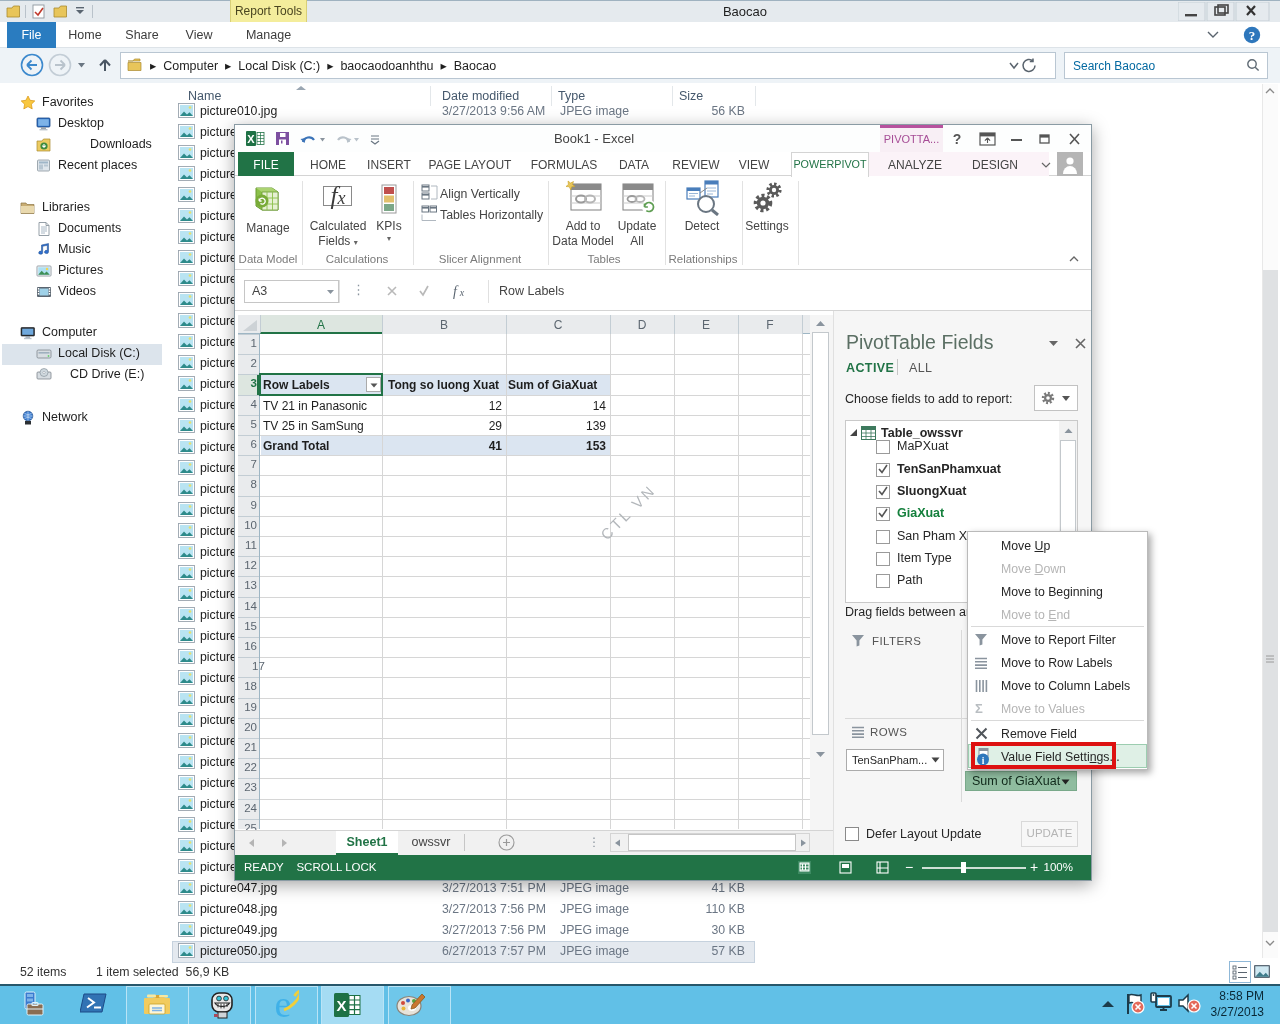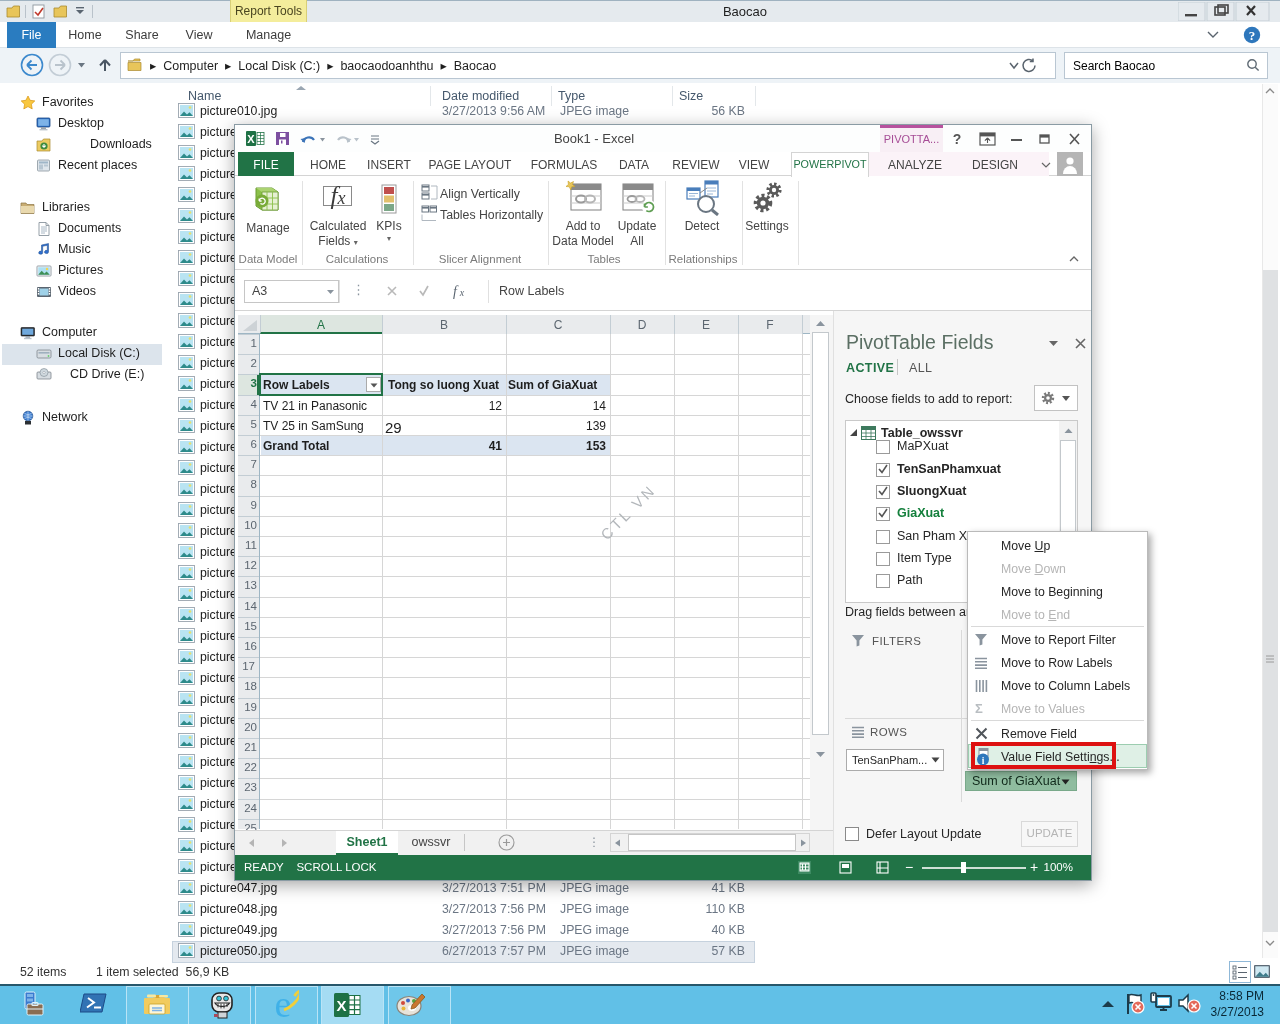--- a/index.html
+++ b/index.html
@@ -65,21 +65,21 @@
 <svg class="abs" style="left:127px;top:58px" width="16" height="14" viewBox="0 0 16 14">
     <path d="M1 3 l5 0 1.5-2 5.5 0 0 2 -12 0 z M1 4.5 l13 0 0 8 -13 0 z" fill="#e8c55a" stroke="#a98a2f" stroke-width="0.7"></path>
   </svg>
 <div class="tx" style="left:150px;top:58px;font-size:12.5px;color:#1e1e1e;">▸&nbsp;&nbsp;Computer&nbsp;&nbsp;▸&nbsp;&nbsp;Local Disk (C:)&nbsp;&nbsp;▸&nbsp;&nbsp;baocaodoanhthu&nbsp;&nbsp;▸&nbsp;&nbsp;Baocao</div>
 <svg class="abs" style="left:1008px;top:58px" width="44" height="15" viewBox="0 0 44 15">
  <path d="M2 5 l4 5 4-5" fill="none" stroke="#5a646e" stroke-width="1.5"></path>
  <path d="M27 7.5 a6 6 0 1 1 -2-4.5 M25 0.5 v3 h-3.2" fill="none" stroke="#5a646e" stroke-width="1.5"></path>
 </svg>
 
 <div class="abs" style="left:1064px;top:52px;width:204px;height:27px;background:#fff;border:1px solid #b9c6d2;"></div>
-<div class="tx" style="left:1073px;top:59px;font-size:12px;color:#000000;">Search Baocao</div>
+<div class="tx" style="left:1073px;top:59px;font-size:12px;color:#0369a1;">Search Baocao</div>
 <svg class="abs" style="left:1246px;top:58px" width="14" height="14" viewBox="0 0 14 14">
     <circle cx="6" cy="6" r="4.2" fill="none" stroke="#5f6a74" stroke-width="1.4"></circle>
     <path d="M9.2 9.2 l3.4 3.4" stroke="#5f6a74" stroke-width="1.4"></path>
   </svg>
 
 <div class="abs" style="left:172px;top:84px;width:1082px;height:24px;background:#fff;"></div>
 <div class="tx" style="left:188px;top:89px;font-size:12.5px;color:#45586c;">Name</div>
 <svg class="abs" style="left:295px;top:85px" width="12" height="6" viewBox="0 0 12 6">
     <path d="M1 5 l5-4 5 4" fill="#9aa6b2" stroke="none"></path>
   </svg>
@@ -458,21 +458,21 @@
 <div class="tx" style="left:660px;top:902px;width:85px;text-align:right;font-size:12.3px;color:#6b7684;">110 KB</div>
 <svg class="abs" style="left:178px;top:922px" width="17" height="15" viewBox="0 0 17 15">
     <rect x="0.5" y="0.5" width="16" height="14" fill="#fff" stroke="#9aa4ae" stroke-width="0.9"></rect>
     <rect x="2" y="2" width="13" height="11" fill="#b9e4f2"></rect>
     <path d="M2 13 l4-4.5 3 3 2.5-2.2 3.5 3.7 z" fill="#2e8b8b"></path>
     <circle cx="12" cy="4.5" r="1.3" fill="#e8e06a"></circle>
   </svg>
 <div class="tx" style="left:200px;top:923px;font-size:12.3px;color:#1c1c1c;">picture049.jpg</div>
 <div class="tx" style="left:442px;top:923px;font-size:12.3px;color:#6b7684;">3/27/2013 7:56 PM</div>
 <div class="tx" style="left:560px;top:923px;font-size:12.3px;color:#6b7684;">JPEG image</div>
-<div class="tx" style="left:660px;top:923px;width:85px;text-align:right;font-size:12.3px;color:#6b7684;">40 KB</div>
+<div class="tx" style="left:660px;top:923px;width:85px;text-align:right;font-size:12.3px;color:#6b7684;">30 KB</div>
 <div class="abs" style="left:172px;top:941px;width:583px;height:22px;background:#e4e9ef;border:1px solid #c6d2de;"></div>
 <svg class="abs" style="left:178px;top:943px" width="17" height="15" viewBox="0 0 17 15">
     <rect x="0.5" y="0.5" width="16" height="14" fill="#fff" stroke="#9aa4ae" stroke-width="0.9"></rect>
     <rect x="2" y="2" width="13" height="11" fill="#b9e4f2"></rect>
     <path d="M2 13 l4-4.5 3 3 2.5-2.2 3.5 3.7 z" fill="#2e8b8b"></path>
     <circle cx="12" cy="4.5" r="1.3" fill="#e8e06a"></circle>
   </svg>
 <div class="tx" style="left:200px;top:944px;font-size:12.3px;color:#1c1c1c;">picture050.jpg</div>
 <div class="tx" style="left:442px;top:944px;font-size:12.3px;color:#6b7684;">6/27/2013 7:57 PM</div>
 <div class="tx" style="left:560px;top:944px;font-size:12.3px;color:#6b7684;">JPEG image</div>
@@ -712,21 +712,21 @@
 <div class="tx" style="left:238px;top:559.2px;width:19px;text-align:right;font-size:11.5px;color:#5c6670;">12</div>
 <div class="abs" style="left:238px;top:556.2px;width:21px;height:1px;background:#c3cdd4;"></div>
 <div class="tx" style="left:238px;top:579.4px;width:19px;text-align:right;font-size:11.5px;color:#5c6670;">13</div>
 <div class="abs" style="left:238px;top:576.4px;width:21px;height:1px;background:#c3cdd4;"></div>
 <div class="tx" style="left:238px;top:599.6px;width:19px;text-align:right;font-size:11.5px;color:#5c6670;">14</div>
 <div class="abs" style="left:238px;top:596.6px;width:21px;height:1px;background:#c3cdd4;"></div>
 <div class="tx" style="left:238px;top:619.8px;width:19px;text-align:right;font-size:11.5px;color:#5c6670;">15</div>
 <div class="abs" style="left:238px;top:616.8px;width:21px;height:1px;background:#c3cdd4;"></div>
 <div class="tx" style="left:238px;top:640.0px;width:19px;text-align:right;font-size:11.5px;color:#5c6670;">16</div>
 <div class="abs" style="left:238px;top:637.0px;width:21px;height:1px;background:#c3cdd4;"></div>
-<div class="tx" style="left:236px;top:660.2px;width:19px;text-align:right;font-size:11.5px;color:#5c6670;">17</div>
+<div class="tx" style="left:252px;top:660.2px;width:19px;text-align:left;font-size:11.5px;color:#5c6670;">17</div>
 <div class="abs" style="left:238px;top:657.2px;width:21px;height:1px;background:#c3cdd4;"></div>
 <div class="tx" style="left:238px;top:680.4px;width:19px;text-align:right;font-size:11.5px;color:#5c6670;">18</div>
 <div class="abs" style="left:238px;top:677.4px;width:21px;height:1px;background:#c3cdd4;"></div>
 <div class="tx" style="left:238px;top:700.6px;width:19px;text-align:right;font-size:11.5px;color:#5c6670;">19</div>
 <div class="abs" style="left:238px;top:697.6px;width:21px;height:1px;background:#c3cdd4;"></div>
 <div class="tx" style="left:238px;top:720.8px;width:19px;text-align:right;font-size:11.5px;color:#5c6670;">20</div>
 <div class="abs" style="left:238px;top:717.8px;width:21px;height:1px;background:#c3cdd4;"></div>
 <div class="tx" style="left:238px;top:741.0px;width:19px;text-align:right;font-size:11.5px;color:#5c6670;">21</div>
 <div class="abs" style="left:238px;top:738.0px;width:21px;height:1px;background:#c3cdd4;"></div>
 <div class="tx" style="left:238px;top:761.2px;width:19px;text-align:right;font-size:11.5px;color:#5c6670;">22</div>
@@ -771,21 +771,21 @@
 <div class="abs" style="left:261px;top:375.4px;width:121px;height:19.2px;background:#dbe5f1;"></div>
 <div class="tx" style="left:263px;top:378.4px;width:115px;text-align:left;font-size:12px;font-weight:bold;color:#1e1e1e;">Row Labels</div>
 <div class="abs" style="left:383px;top:375.4px;width:123px;height:19.2px;background:#dbe5f1;"></div>
 <div class="tx" style="left:388px;top:378.4px;width:114px;text-align:left;font-size:12px;font-weight:bold;color:#1e1e1e;">Tong so luong Xuat</div>
 <div class="abs" style="left:507px;top:375.4px;width:103px;height:19.2px;background:#dbe5f1;"></div>
 <div class="tx" style="left:508px;top:378.4px;width:98px;text-align:left;font-size:12px;font-weight:bold;color:#1e1e1e;">Sum of GiaXuat</div>
 <div class="tx" style="left:263px;top:398.6px;width:115px;text-align:left;font-size:12px;color:#1e1e1e;">TV 21 in Panasonic</div>
 <div class="tx" style="left:385px;top:398.6px;width:117px;text-align:right;font-size:12px;color:#1e1e1e;">12</div>
 <div class="tx" style="left:509px;top:398.6px;width:97px;text-align:right;font-size:12px;color:#1e1e1e;">14</div>
 <div class="tx" style="left:263px;top:418.8px;width:115px;text-align:left;font-size:12px;color:#1e1e1e;">TV 25 in SamSung</div>
-<div class="tx" style="left:385px;top:418.8px;width:117px;font-size:15px;color:#1e1e1e;">29</div>
+<div class="tx" style="left:385px;top:418.8px;width:117px;text-align:right;font-size:12px;color:#1e1e1e;">29</div>
 <div class="tx" style="left:509px;top:418.8px;width:97px;text-align:right;font-size:12px;color:#1e1e1e;">139</div>
 <div class="abs" style="left:261px;top:436.0px;width:121px;height:19.2px;background:#dbe5f1;"></div>
 <div class="tx" style="left:263px;top:439.0px;width:115px;text-align:left;font-size:12px;font-weight:bold;color:#1e1e1e;">Grand Total</div>
 <div class="abs" style="left:383px;top:436.0px;width:123px;height:19.2px;background:#dbe5f1;"></div>
 <div class="tx" style="left:385px;top:439.0px;width:117px;text-align:right;font-size:12px;font-weight:bold;color:#1e1e1e;">41</div>
 <div class="abs" style="left:507px;top:436.0px;width:103px;height:19.2px;background:#dbe5f1;"></div>
 <div class="tx" style="left:509px;top:439.0px;width:97px;text-align:right;font-size:12px;font-weight:bold;color:#1e1e1e;">153</div>
 <div class="abs" style="left:259px;top:373.4px;width:124px;height:22.2px;border:2px solid #217346;"></div>
 <div class="abs" style="left:366px;top:377.4px;width:15px;height:15px;background:#fff;border:1px solid #ababab;"></div>
 <svg class="abs" style="left:370px;top:383.4px" width="8" height="5" viewBox="0 0 8 5">

